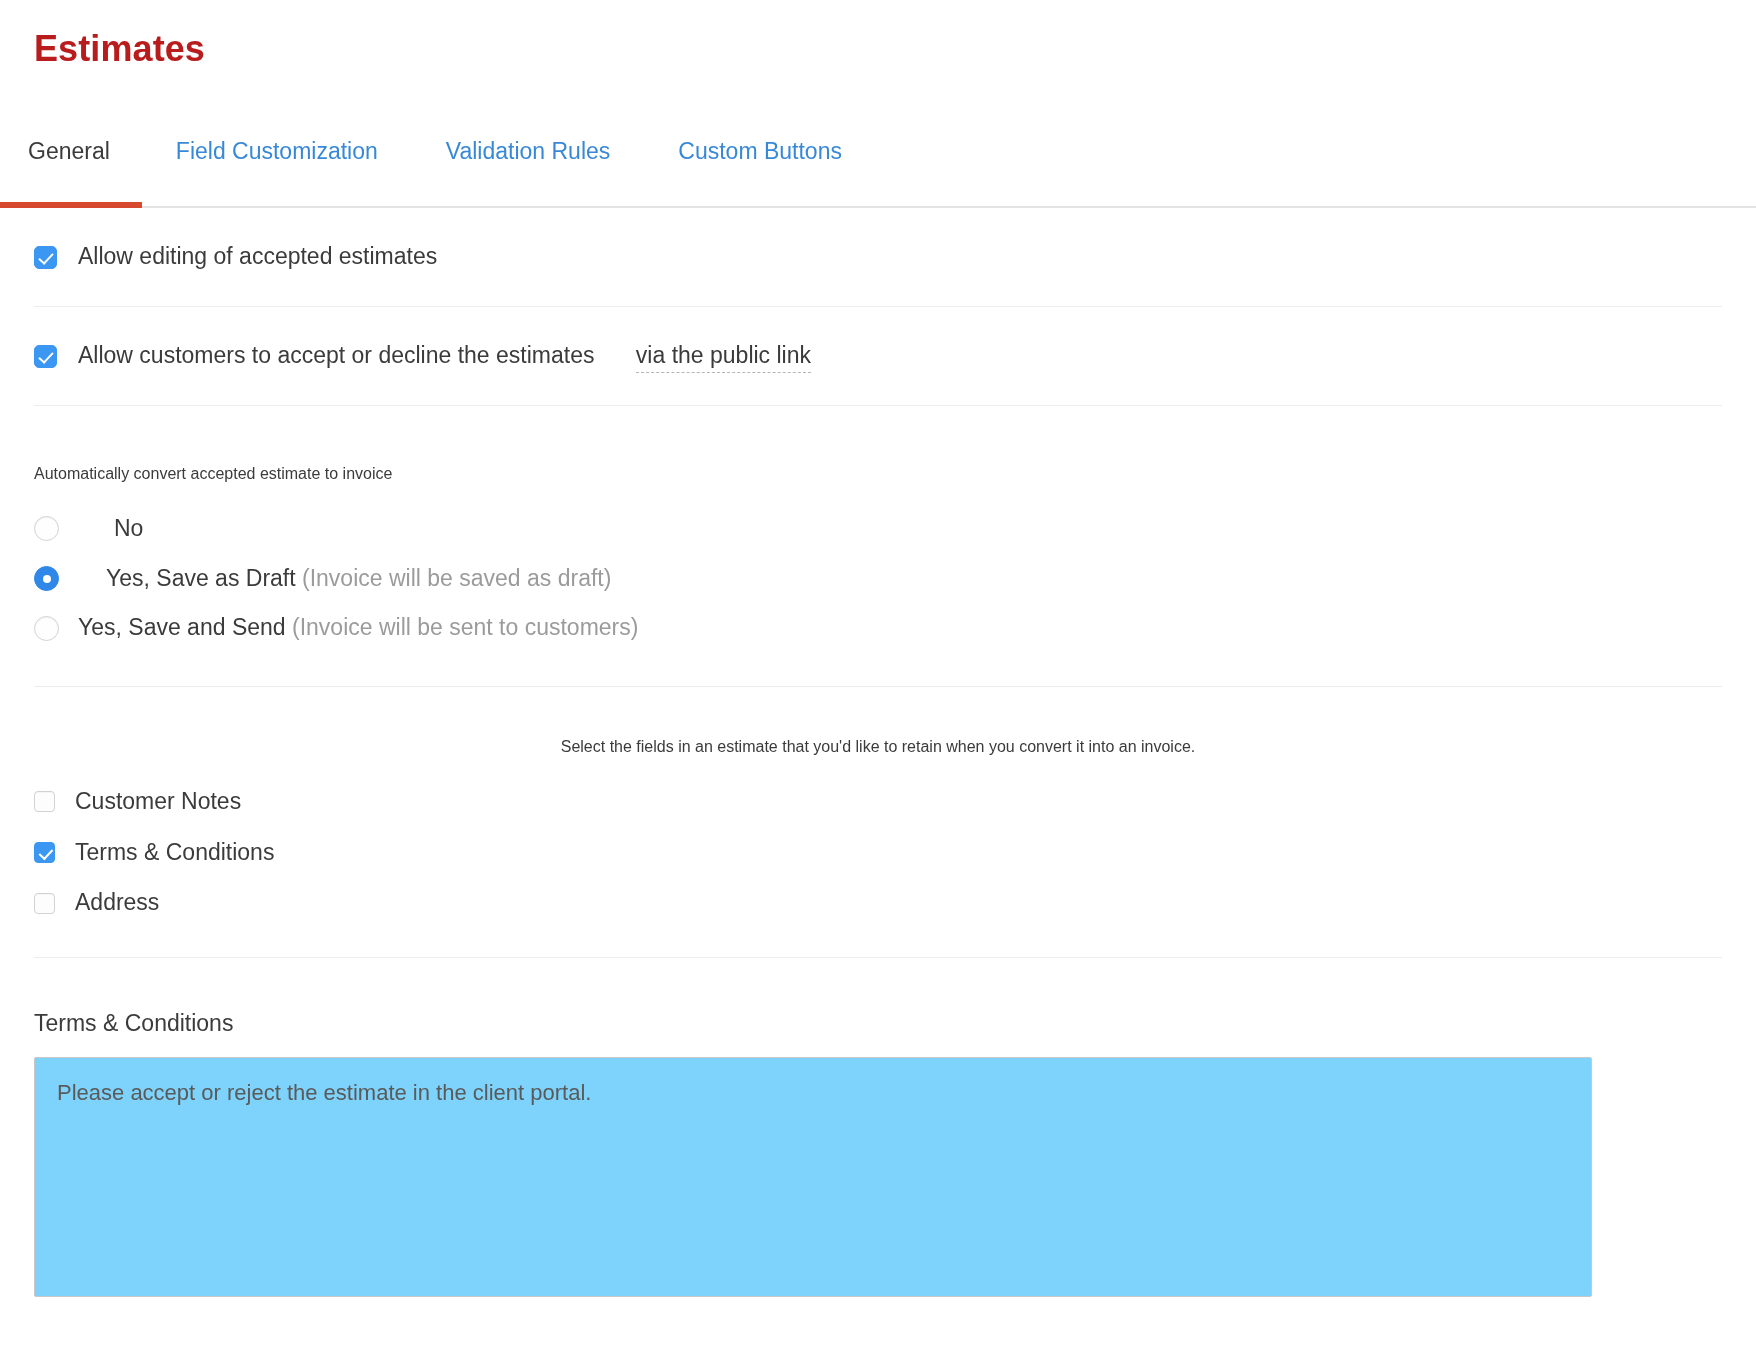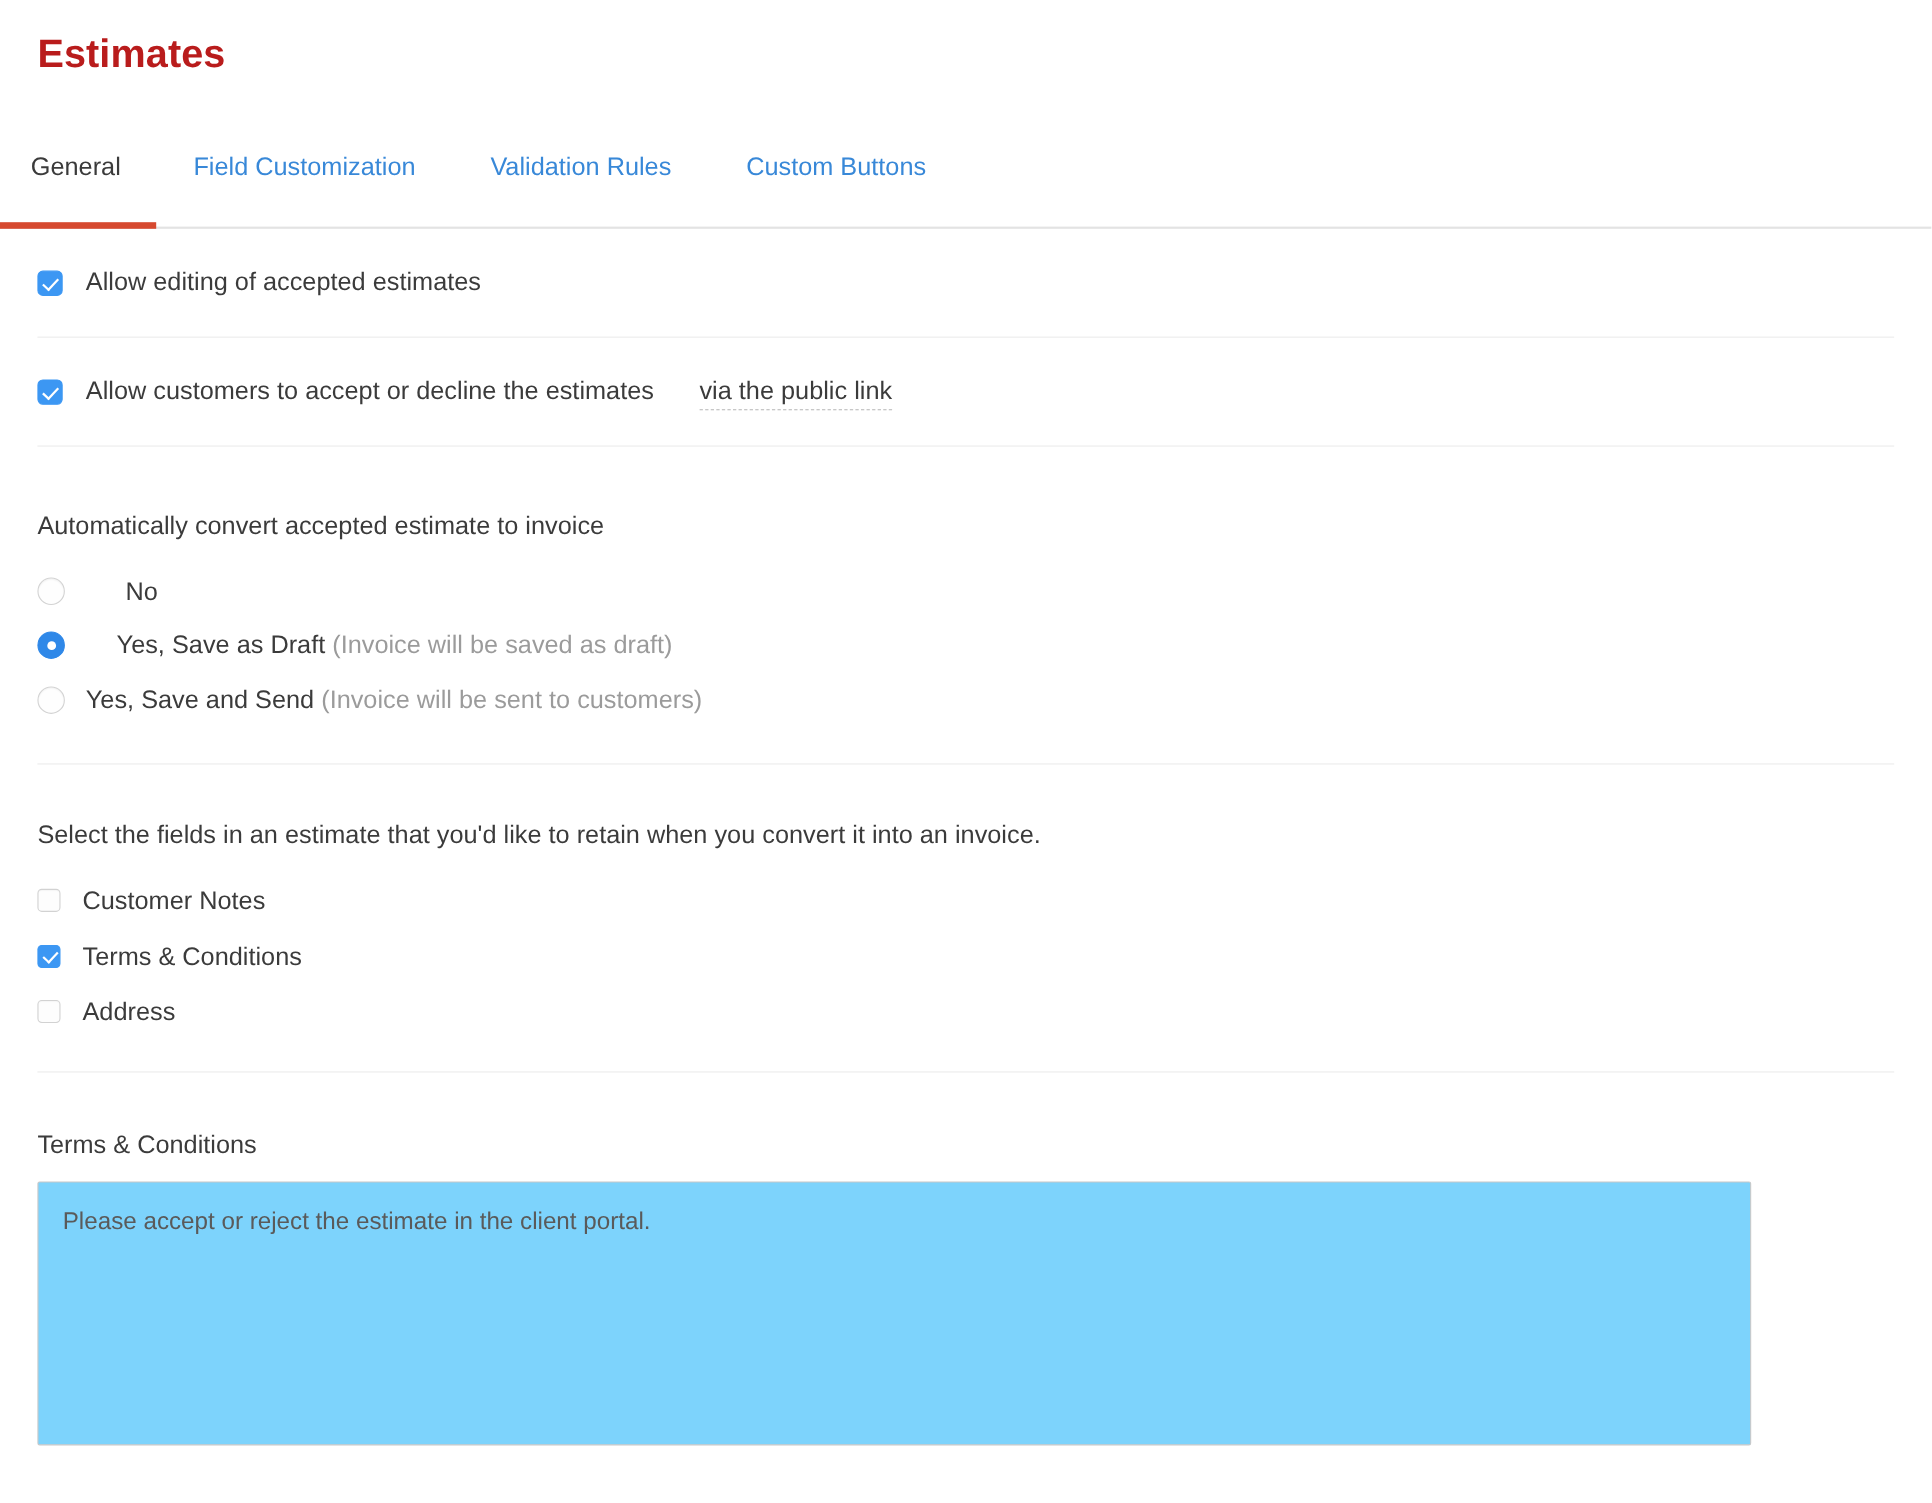--- a/index.html
+++ b/index.html
@@ -175,21 +175,21 @@
     color: #9b9b9b;
   }
   .dashed-link {
     border-bottom: 1px dashed #b5b5b5;
     padding-bottom: 4px;
     cursor: pointer;
     margin-left: 35px;
   }
 
   .section-head {
-    font-size: 23px;
+    font-size: 16px;
     color: #3b3b3b;
     line-height: 1.2;
   }
 
   
   .ta-label {
     font-size: 23px;
     color: #3b3b3b;
     margin-bottom: 20px;
   }
@@ -271,21 +271,21 @@
 
     <div class="ctrl-line" style="margin-top:22px;">
       <div class="radio off"></div>
       <span class="ctrl-label">
         <span>Yes, Save and Send</span><span>&nbsp;</span><span class="muted">(Invoice will be sent to customers)</span>
       </span>
     </div>
   </div>
   <div class="divider"></div>
 
-  <div class="row" style="padding-top:50px;padding-bottom:40px;">
+  <div class="row" style="padding-top:50px;padding-bottom:40px;text-align:center;">
     <div class="section-head">Select the fields in an estimate that you'd like to retain when you convert it into an invoice.</div>
 
     <div class="ctrl-line" style="margin-top:32px;">
       <div class="chk off small"></div>
       <span class="ctrl-label">Customer Notes</span>
     </div>
 
     <div class="ctrl-line" style="margin-top:23px;">
       <div class="chk on small"></div>
       <span class="ctrl-label">Terms &amp; Conditions</span>

